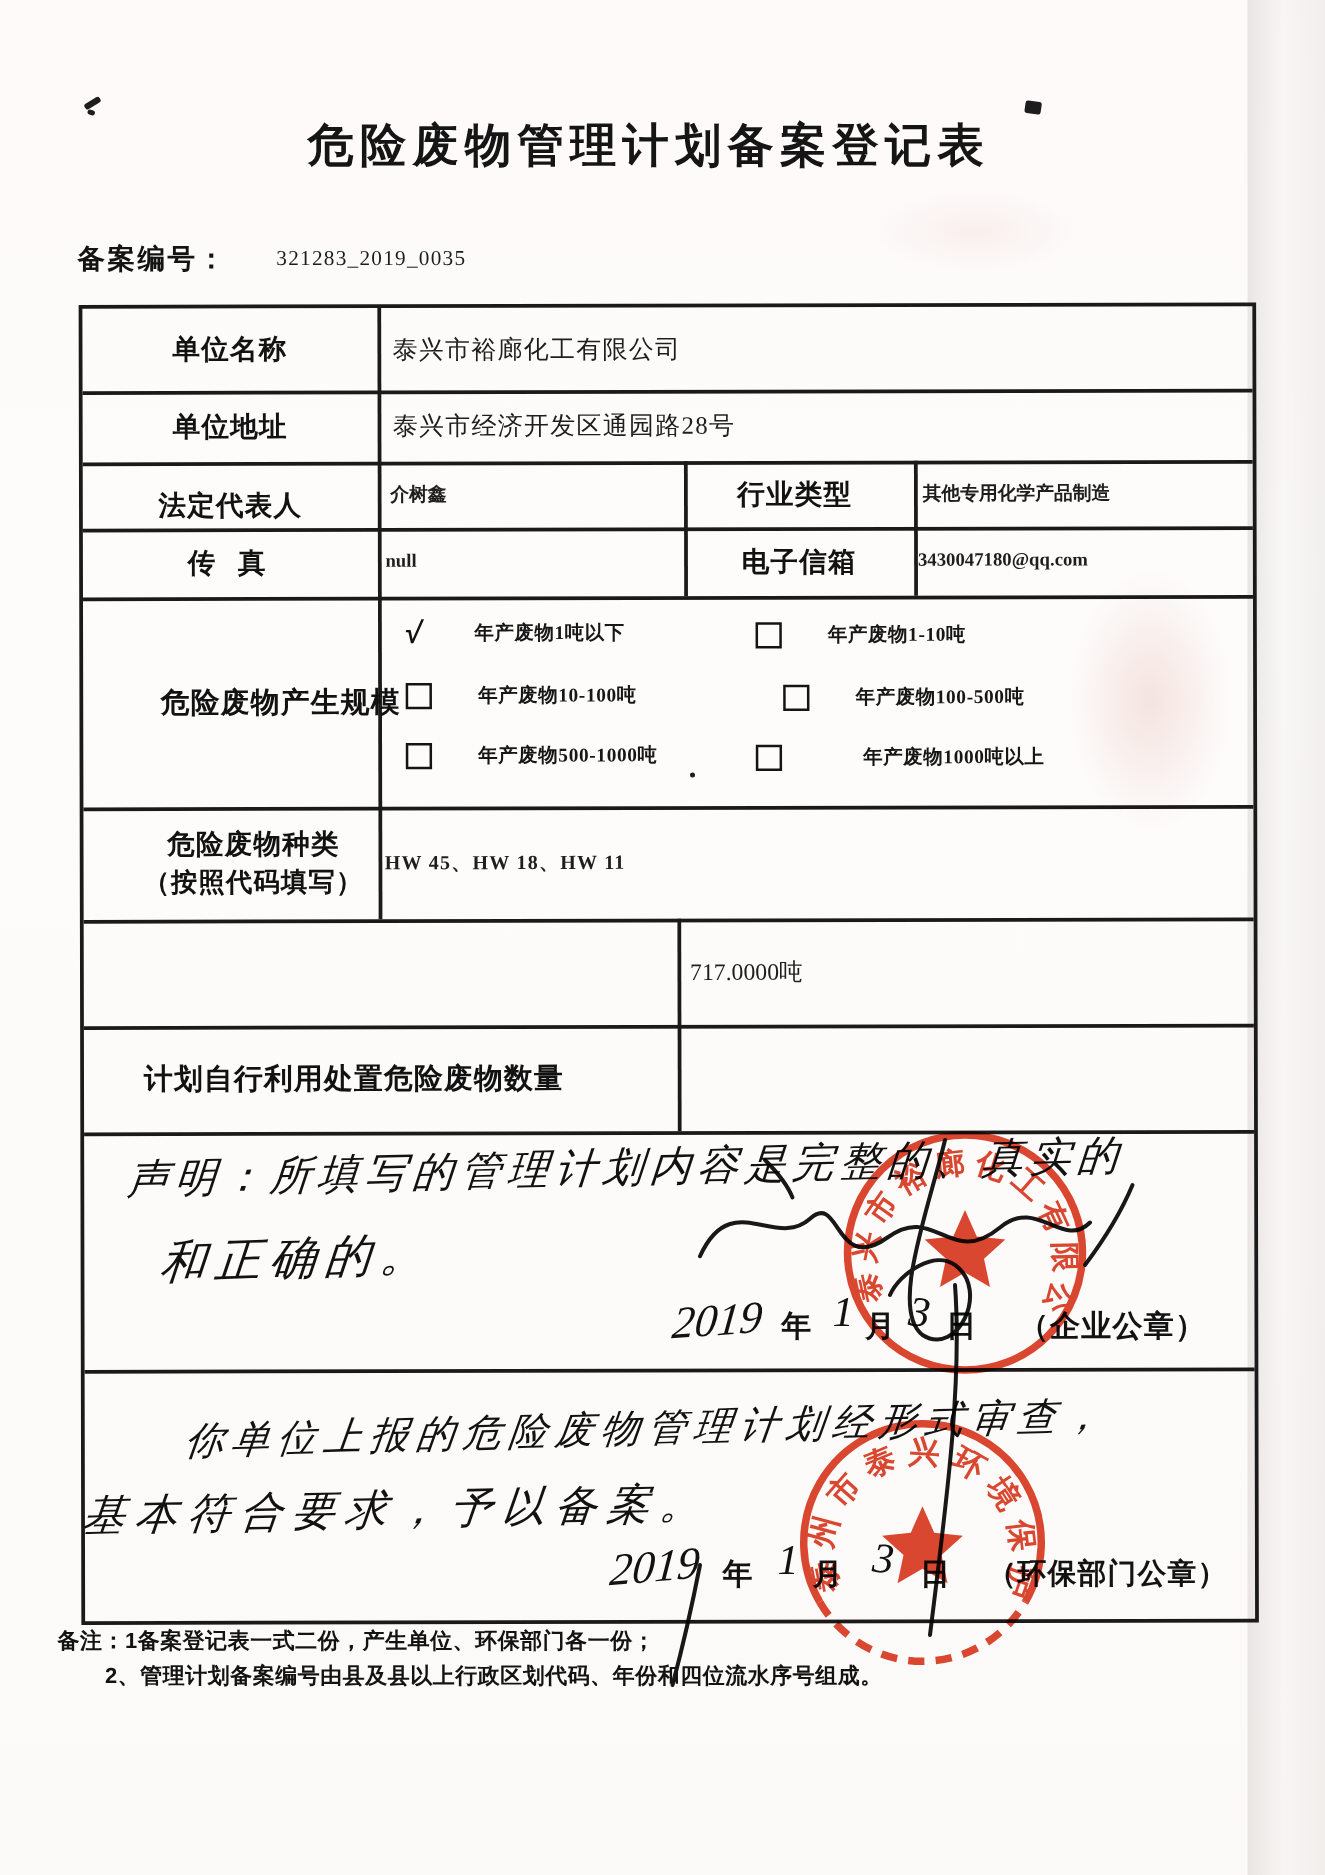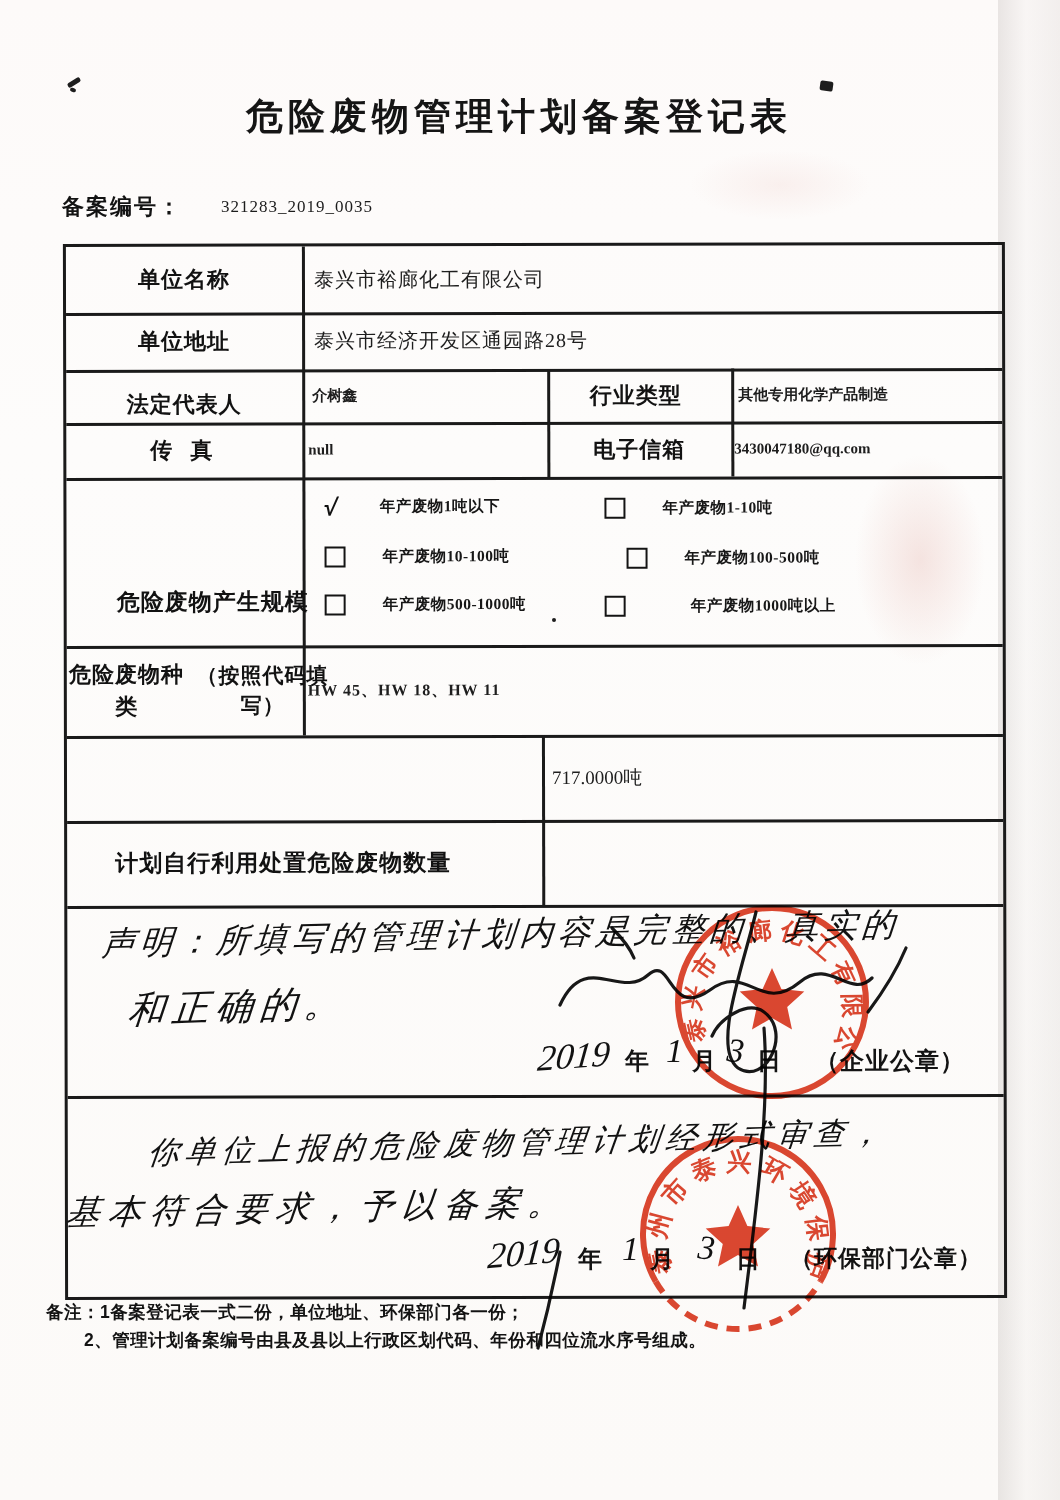--- a/index.html
+++ b/index.html
@@ -111,21 +111,21 @@
     <div class="cell" style="left:242px;top:176px;width:234px;height:55px;">
       <span class="val" style="font-size:15px;font-weight:bold;">null</span>
     </div>
     <div class="cell center" style="left:481px;top:176px;width:184px;height:55px;">
       <span class="lbl" style="font-size:22px;">电子信箱</span>
     </div>
     <div class="cell" style="left:668px;top:176px;width:264px;height:55px;">
       <span class="val" style="font-size:15px;font-weight:bold;">3430047180@qq.com</span>
     </div>
 
-    <div class="cell center" style="left:4px;top:231px;width:284px;height:168px;margin-top:40px;">
+    <div class="cell center" style="left:16px;top:231px;width:284px;height:168px;">
       <span class="lbl" style="font-size:23px;">危险废物产生规模</span>
     </div>
     <div class="opt" style="left:258px;top:246px;height:28px;">
       <span class="check">√</span>
       <span class="optlbl" style="margin-left:42px;">年产废物1吨以下</span>
     </div>
     <div class="opt" style="left:538px;top:248px;height:28px;">
       <span class="cbox"></span>
       <span class="optlbl" style="margin-left:37px;">年产废物1-10吨</span>
     </div>
@@ -139,21 +139,21 @@
     </div>
     <div class="opt" style="left:258px;top:344px;height:28px;">
       <span class="cbox"></span>
       <span class="optlbl" style="margin-left:37px;">年产废物500-1000吨</span>
     </div>
     <div class="opt" style="left:538px;top:346px;height:28px;gap:28px;">
       <span class="cbox"></span>
       <span class="optlbl" style="margin-left:37px;">年产废物1000吨以上</span>
     </div>
 
-    <div class="cell center" style="left:0;top:399px;width:272px;height:90px;line-height:1.45;">
+    <div class="cell center" style="left:0;top:399px;width:272px;height:90px;flex-direction:column;line-height:1.45;">
       <span class="lbl" style="font-size:22px;">危险废物种类</span>
       <span class="lbl" style="font-size:21px;">（按照代码填写）</span>
     </div>
     <div class="cell" style="left:241px;top:399px;width:690px;height:90px;">
       <span class="val" style="font-size:16px;font-weight:bold;letter-spacing:1px;">HW 45、HW 18、HW 11</span>
     </div>
 
     <div class="cell" style="left:485px;top:489px;width:440px;height:85px;">
       <span class="val" style="font-size:19px;">717.0000吨</span>
     </div>
@@ -215,16 +215,16 @@
     <g fill="none" stroke="#181818" stroke-width="3.2" stroke-linecap="round">
       <path d="M 612,928 C 622,938 630,948 634,958"></path>
       <path d="M 560,1005 C 585,950 620,1000 648,975 C 672,953 668,1020 710,990 C 748,962 760,1015 800,982 C 830,957 850,1000 872,978"></path>
       <path d="M 756,912 C 742,970 712,1048 738,1068 C 766,1086 792,1032 764,1012 C 748,1000 720,1018 712,1036"></path>
       <path d="M 764,1028 C 770,1110 756,1210 744,1308"></path>
       <path d="M 560,1252 C 553,1288 546,1318 538,1348"></path>
       <path d="M 906,948 C 896,972 880,996 868,1012"></path>
     </g>
   </svg>
 
-  <div class="note" style="left:46px;top:1300px;">备注：1备案登记表一式二份，单位地址、环保部门各一份；</div>
+  <div class="note" style="left:46px;top:1300px;">备注：1备案登记表一式二份，产生单位、环保部门各一份；</div>
   <div class="note" style="left:84px;top:1328px;">2、管理计划备案编号由县及县以上行政区划代码、年份和四位流水序号组成。</div>
 
 </div>
 
 </body></html>

